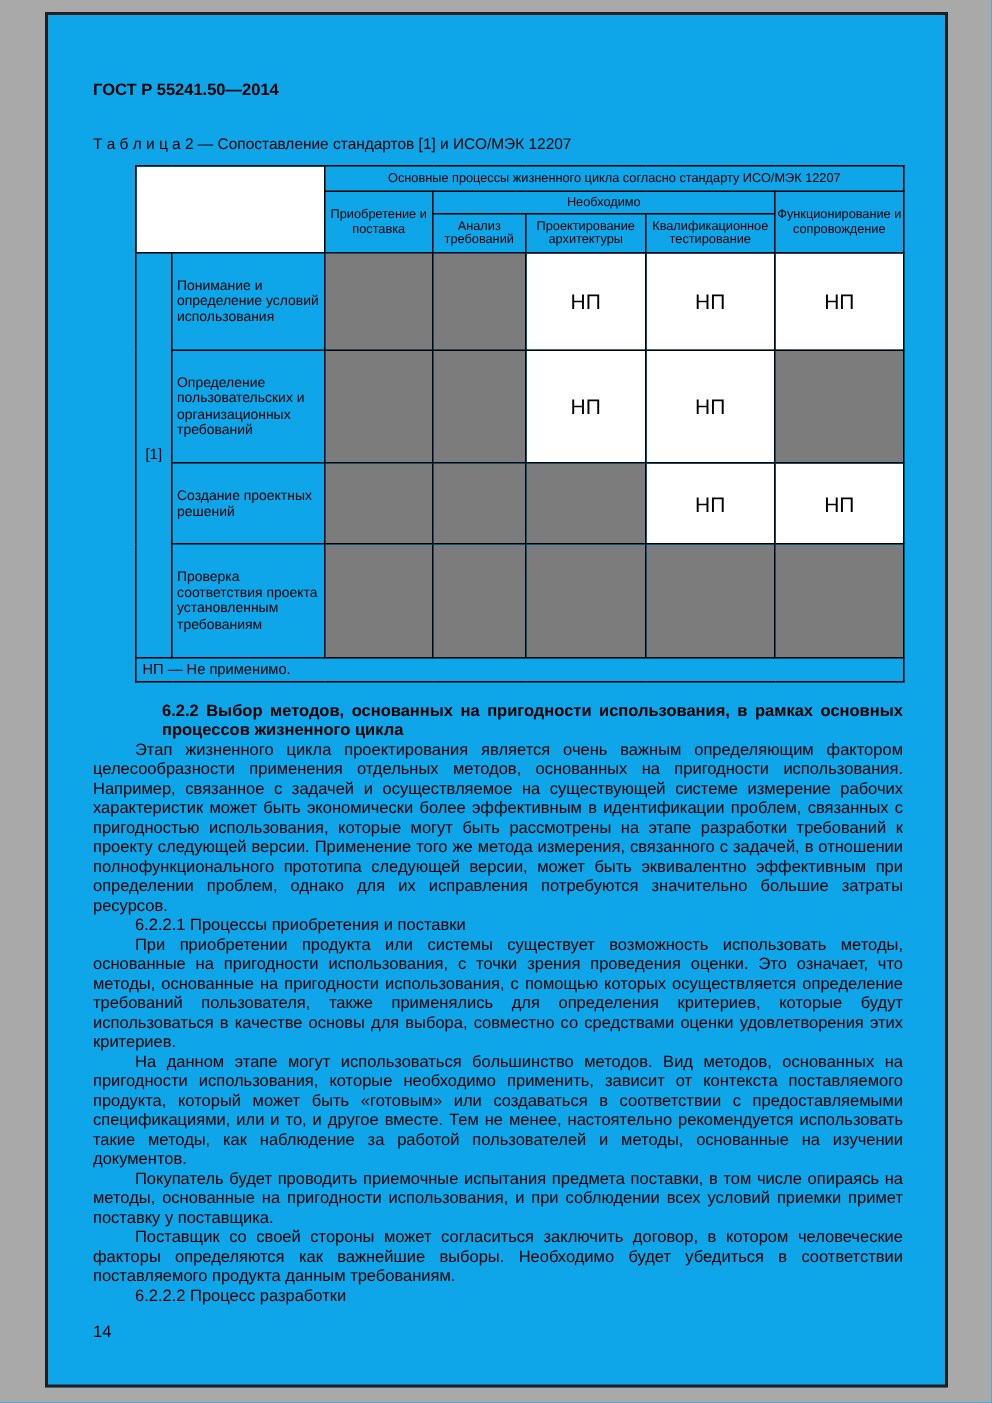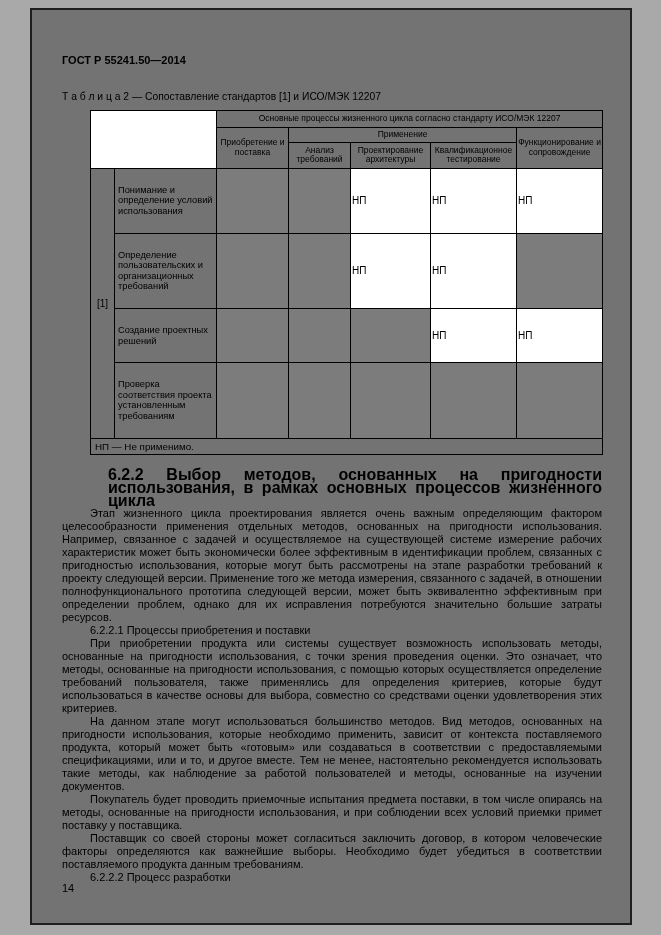--- a/index.html
+++ b/index.html
@@ -7,21 +7,21 @@
     width:661px;height:935px;
     background:#a9a9a9;
     font-family:"Liberation Sans", sans-serif;
     color:#000;
     position:relative;
     overflow:hidden;
   }
   .page{
     position:absolute;left:30px;top:8px;
     width:602px;height:917px;
-    background:#737373;
+    background:#0ea5e9;
     border:2px solid #1f1f1f;
     box-sizing:border-box;
     padding:44px 28px 0 30px;
   }
   .doc-header{
     font-weight:bold;font-size:11px;line-height:12px;
   }
   .tbl-caption{
     margin-top:25px;
     font-size:10.3px;line-height:12px;
@@ -48,36 +48,36 @@
   td.hdr.dev{height:13px;}
   td.hdr.sub{height:26px;}
   td.ref{
     font-size:10px;text-align:center;vertical-align:middle;
   }
   td.lbl{
     font-size:9.3px;line-height:10.6px;
     vertical-align:top;text-align:left;
     padding:16px 3px;
   }
-  td.c{font-size:10px;vertical-align:middle;}
+  td.c{font-size:14px;text-align:center;vertical-align:middle;}
   td.c.gray{background:#7c7c7c;}
   td.c.np{background:#ffffff;}
   tr.r1 td{height:42px;}
   tr.r2 td{height:50px;}
   tr.r3 td{height:42px;}
   tr.r4 td{height:52px;}
   td.fnote{
     font-size:9.8px;line-height:11px;
     padding:2px 4px;height:14px;
     text-align:left;vertical-align:middle;
   }
   .h622{
     margin:13px 0 0 46px;
     font-weight:bold;
-    font-size:16px;line-height:13px;
+    font-size:11px;line-height:13px;
     text-align:justify;
   }
   .content-text{
     font-size:11px;line-height:13px;
     text-align:justify;
   }
   .content-text p{
     margin:0;
     text-indent:28px;
   }
@@ -105,21 +105,21 @@
       <col style="width:86px">
       <col style="width:86px">
     </colgroup>
     <tbody>
         <tr>
       <td class="empty" colspan="2" rowspan="3"></td>
       <td class="hdr top" colspan="5">Основные процессы жизненного цикла согласно стандарту ИСО/МЭК 12207</td>
     </tr>
     <tr>
       <td class="hdr" rowspan="2">Приобретение и поставка</td>
-      <td class="hdr dev" colspan="3">Применение</td>
+      <td class="hdr dev" colspan="3">Необходимо</td>
       <td class="hdr" rowspan="2">Функционирование и сопровождение</td>
     </tr>
     <tr>
       <td class="hdr sub">Анализ требований</td>
       <td class="hdr sub">Проектирование архитектуры</td>
       <td class="hdr sub">Квалификационное тестирование</td>
     </tr>
     <tr class="r1">
       <td class="ref" rowspan="4">[1]</td>
       <td class="lbl">Понимание и определение условий использования</td>

